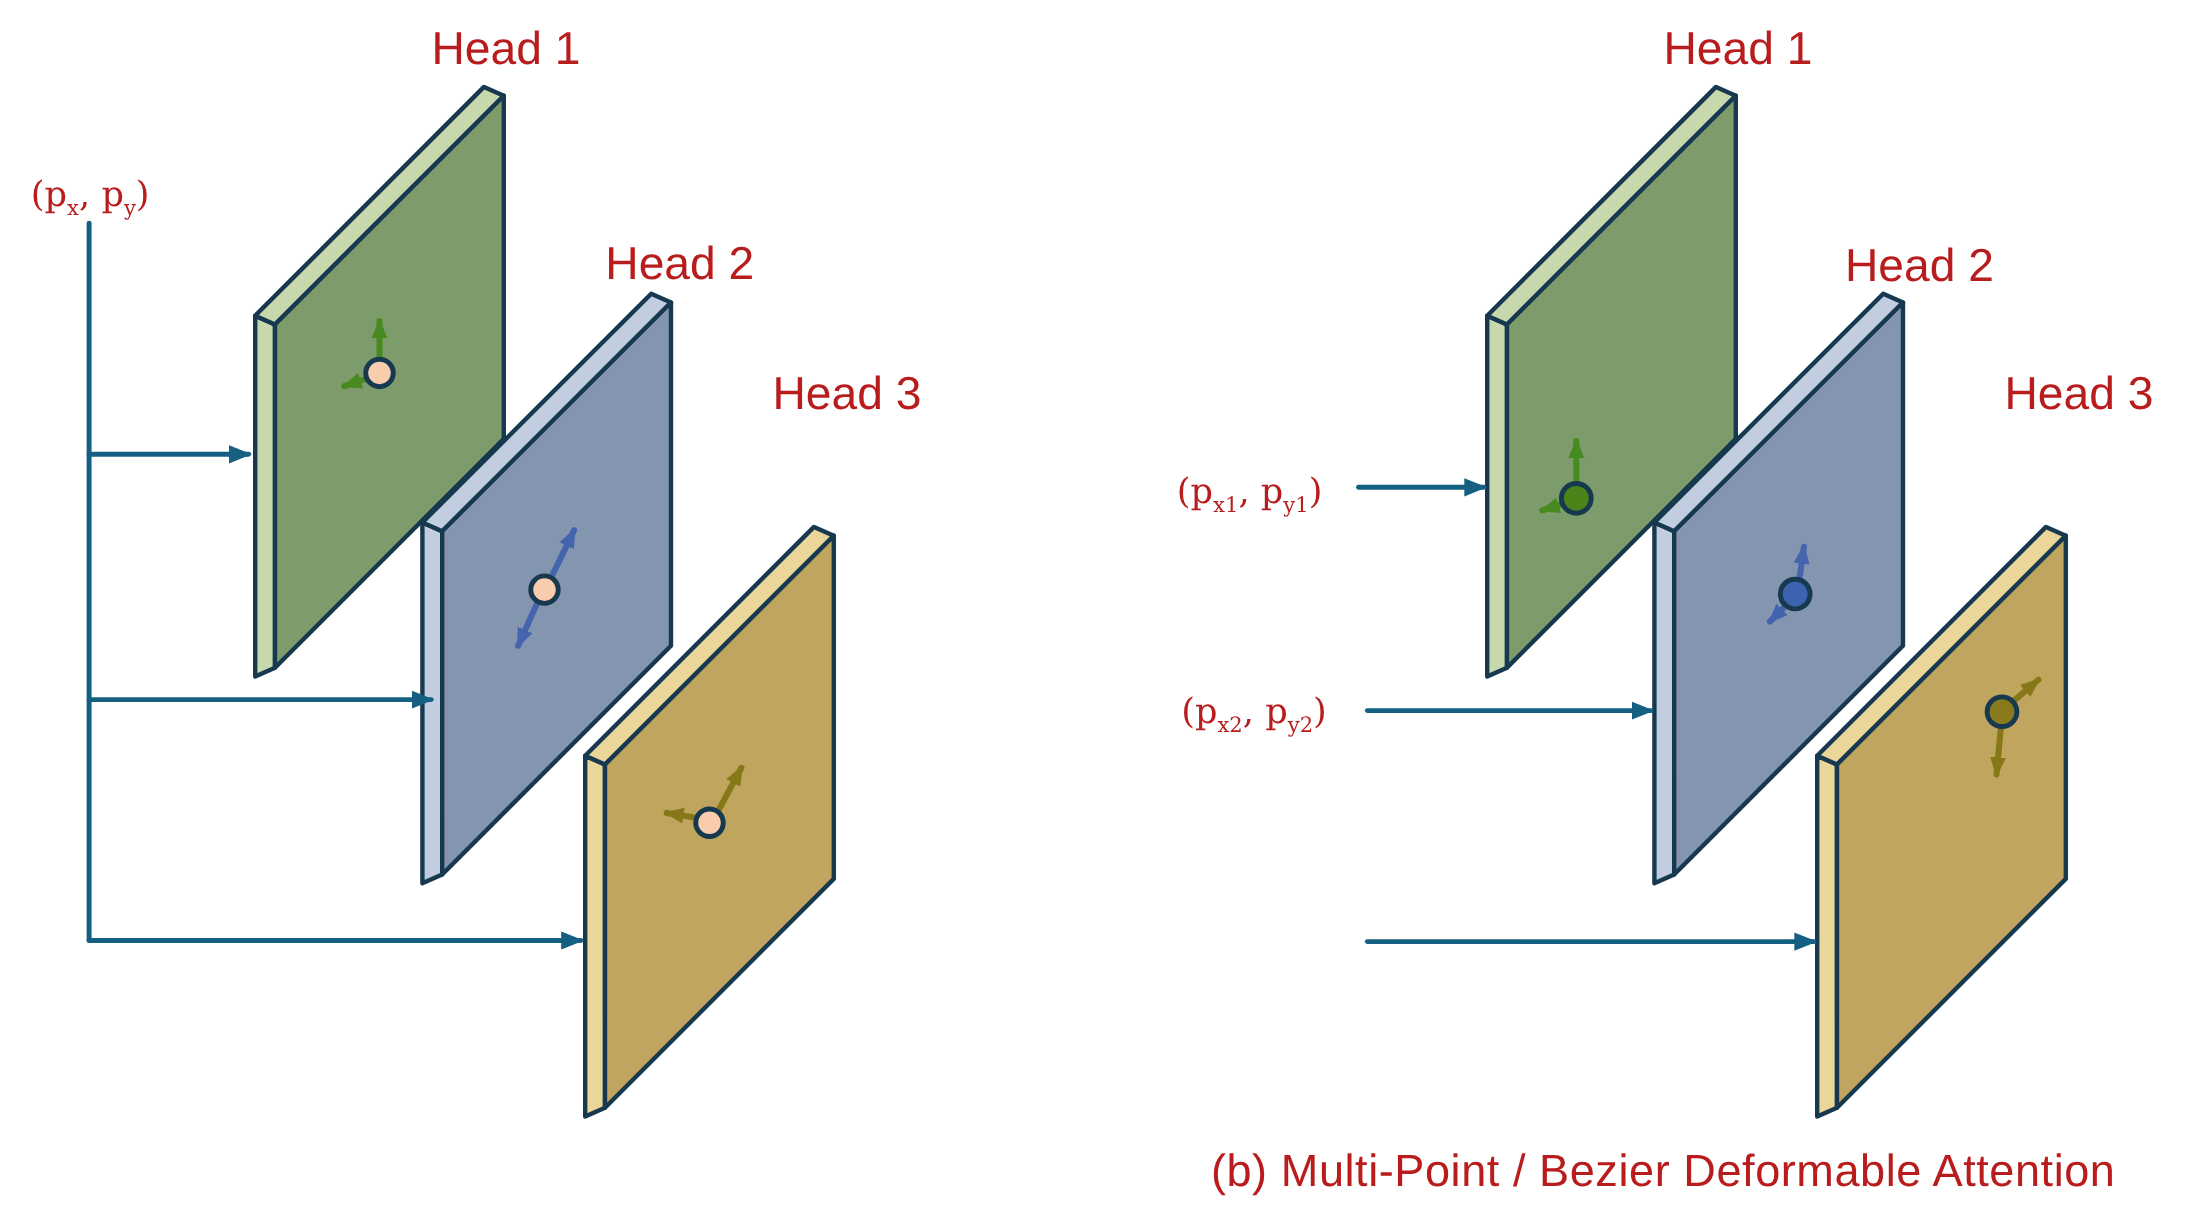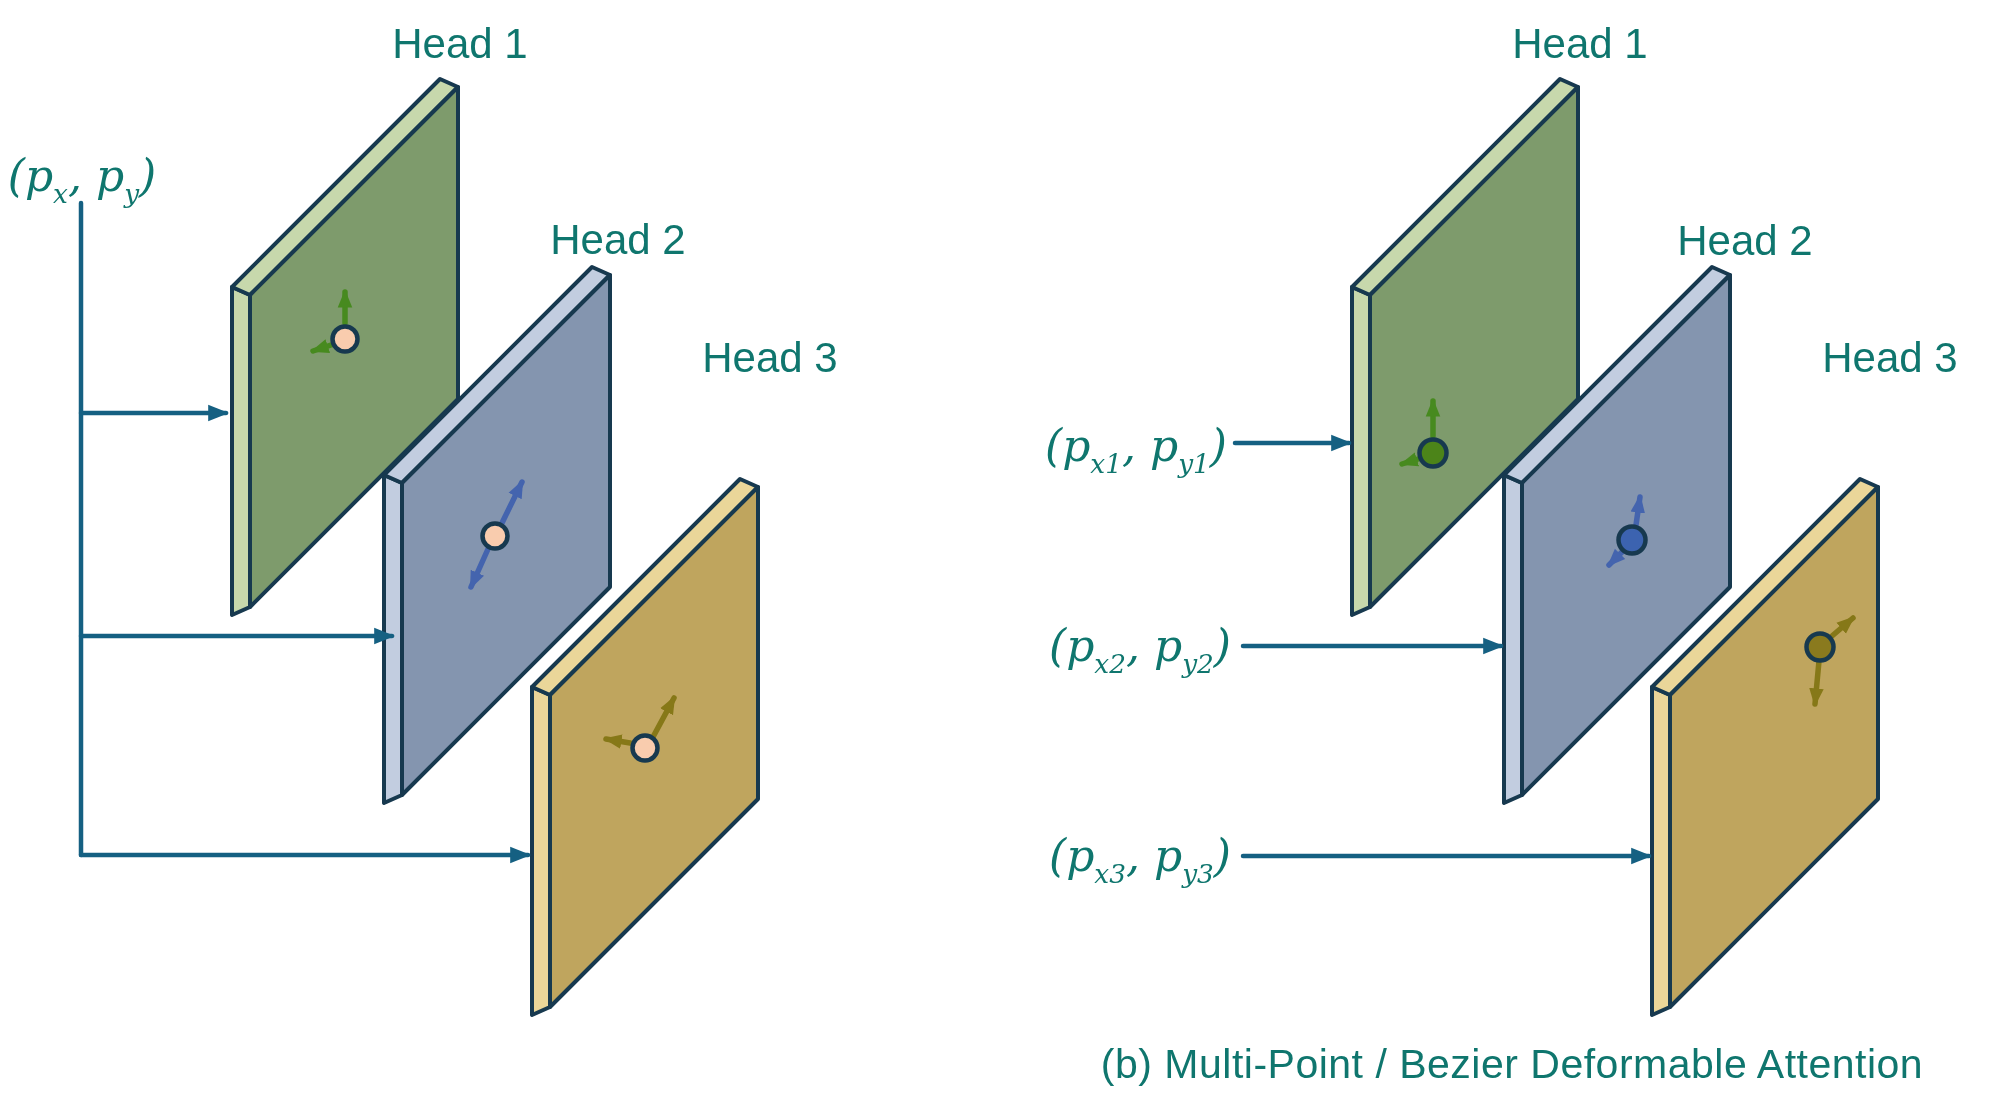--- a/index.html
+++ b/index.html
@@ -1,22 +1,22 @@
 <!DOCTYPE html>
 <html><head>
 <meta charset="utf-8">
 <style>
   html,body{margin:0;padding:0;background:#ffffff;}
   .canvas{position:relative;width:2000px;height:1117px;background:#ffffff;overflow:hidden;
           font-family:"Liberation Sans", sans-serif;}
   .layer{position:absolute;left:0;top:0;width:2000px;height:1117px;}
-  .lbl{position:absolute;transform:translateX(-50%);white-space:nowrap;text-align:center;color:#0f766e;}
+  .lbl{position:absolute;transform:translateX(-50%);white-space:nowrap;text-align:center;color:#b91c1c;}
   .head-lbl{font-size:42px;line-height:48px;}
   .caption-lbl{font-size:41px;line-height:52px;letter-spacing:0.5px;}
-  .math-lbl{font-family:"DejaVu Serif", serif;font-style:italic;font-size:44px;line-height:56px;}
+  .math-lbl{font-family:"DejaVu Serif", serif;font-size:32px;line-height:56px;}
   .math-lbl sub{font-size:0.60em;line-height:0;vertical-align:-0.45em;}
   svg{display:block;}
 </style>
 </head>
 <body>
 
 <div class="canvas">
 
   <svg class="layer" width="2000" height="1117" viewBox="0 0 2000 1117" xmlns="http://www.w3.org/2000/svg">
     <defs>
@@ -119,17 +119,16 @@
   <div class="lbl head-lbl" style="left:1580px;top:20px;">Head 1</div>
   <div class="lbl head-lbl" style="left:1745px;top:217px;">Head 2</div>
   <div class="lbl head-lbl" style="left:1890px;top:334px;">Head 3</div>
 
   <div class="lbl math-lbl" style="left:82px;top:148px;"><span>(</span><span>p</span><sub>x</sub><span>, </span><span>p</span><sub>y</sub><span>)</span></div>
 
   <div class="lbl math-lbl" style="left:1136px;top:418px;"><span>(</span><span>p</span><sub>x1</sub><span>, </span><span>p</span><sub>y1</sub><span>)</span></div>
 
   <div class="lbl math-lbl" style="left:1140px;top:618px;text-align:right;"><span>(</span><span>p</span><sub>x2</sub><span>, </span><span>p</span><sub>y2</sub><span>)</span></div>
 
-  <div class="lbl math-lbl" style="left:1140px;top:828px;"><span>(</span><span>p</span><sub>x3</sub><span>, </span><span>p</span><sub>y3</sub><span>)</span></div>
 
   <div class="lbl caption-lbl" style="left:1512px;top:1038px;">(b) Multi-Point / Bezier Deformable Attention</div>
 
 </div>
 
 </body></html>

